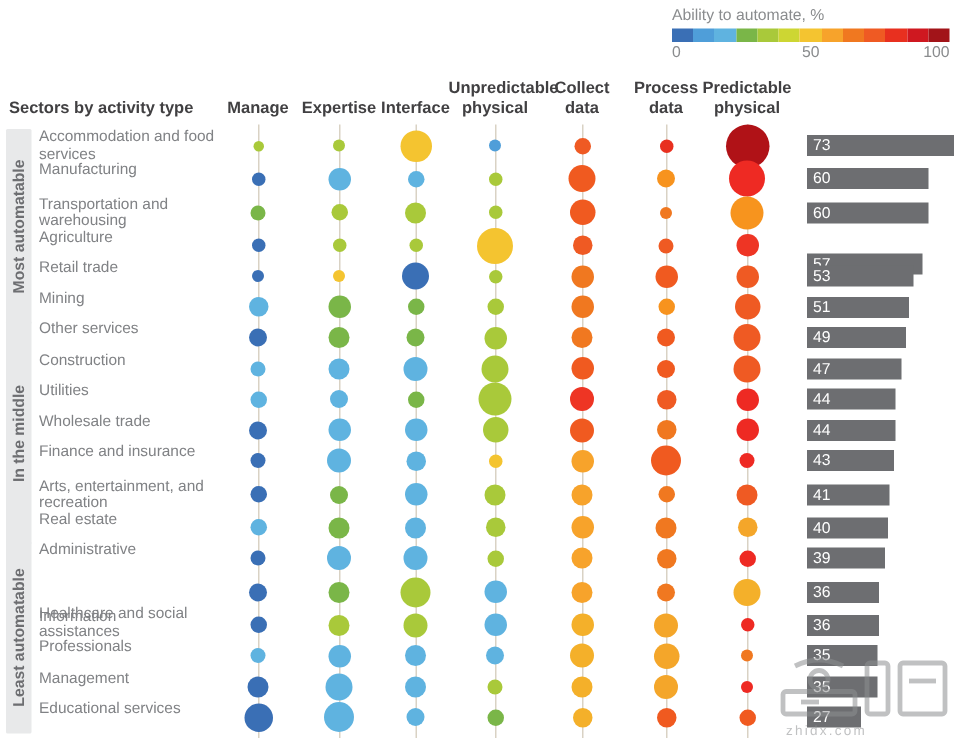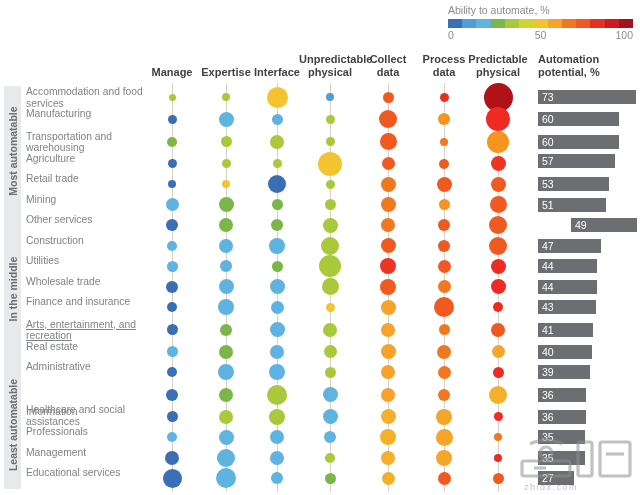--- a/index.html
+++ b/index.html
@@ -80,30 +80,30 @@
         <i style="background: rgb(207, 24, 32);"></i>
         <i style="background: rgb(162, 20, 25);"></i>
       </div>
     <div class="legend-scale-ticks">
       <span class="tick0">0</span>
       <span class="tick50">50</span>
       <span class="tick100">100</span>
     </div>
   </div>
 
+  <div class="hdr" id="hdr-sectors">Sectors by activity type</div>
   <div id="col-headers">
       <div class="hdr hdr-col" style="left: 146px; width: 52px; top: 66px;">Manage</div>
       <div class="hdr hdr-col" style="left: 198px; width: 56px; top: 66px;">Expertise</div>
       <div class="hdr hdr-col" style="left: 251px; width: 52px; top: 66px;">Interface</div>
       <div class="hdr hdr-col" style="left: 299px; width: 62px; top: 53px;">Unpredictable physical</div>
       <div class="hdr hdr-col" style="left: 364px; width: 48px; top: 53px;">Collect data</div>
       <div class="hdr hdr-col" style="left: 418px; width: 52px; top: 53px;">Process data</div>
       <div class="hdr hdr-col" style="left: 467px; width: 62px; top: 53px;">Predictable physical</div>
     </div>
-  <div class="hdr hdr-col" id="hdr-automation" style="left: 538px; width: 100px; top: 53px; text-align: left;">Automation potential, %</div>
 
   <div id="group-brackets">
       <div class="grp" style="top: 86px; height: 129.75px;">
         <span>Most automatable</span>
       </div>
       <div class="grp" style="top: 214.25px; height: 148.5px;">
         <span>In the middle</span>
       </div>
       <div class="grp" style="top: 361.25px; height: 128px;">
         <span>Least automatable</span>
@@ -115,21 +115,21 @@
       <div class="rowlabel" style="top: 108.25px;">Manufacturing</div>
       <div class="rowlabel" style="top: 130.5px;">Transportation and warehousing</div>
       <div class="rowlabel" style="top: 152.75px;">Agriculture</div>
       <div class="rowlabel" style="top: 173.25px;">Retail trade</div>
       <div class="rowlabel" style="top: 193.75px;">Mining</div>
       <div class="rowlabel" style="top: 214.25px;">Other services</div>
       <div class="rowlabel" style="top: 234.75px;">Construction</div>
       <div class="rowlabel" style="top: 255.25px;">Utilities</div>
       <div class="rowlabel" style="top: 275.75px;">Wholesale trade</div>
       <div class="rowlabel" style="top: 296.25px;">Finance and insurance</div>
-      <div class="rowlabel" style="top: 318.5px; text-decoration: underline;">Arts, entertainment, and recreation</div>
+      <div class="rowlabel" style="top: 318.5px;">Arts, entertainment, and recreation</div>
       <div class="rowlabel" style="top: 340.75px;">Real estate</div>
       <div class="rowlabel" style="top: 361.25px;">Administrative</div>
       <div class="rowlabel" style="top: 404px;">Healthcare and social assistances</div>
       <div class="rowlabel" style="top: 405.75px;">Information</div>
       <div class="rowlabel" style="top: 426.25px;">Professionals</div>
       <div class="rowlabel" style="top: 446.75px;">Management</div>
       <div class="rowlabel" style="top: 467.25px;">Educational services</div>
     </div>
 
   <div id="stems">
@@ -284,33 +284,33 @@
         <div class="barval">73</div>
       </div>
       <div class="barwrap" style="top: 112.25px; width: 81px;">
         <div class="bar" style="width: 81px;"></div>
         <div class="barval">60</div>
       </div>
       <div class="barwrap" style="top: 134.5px; width: 81px;">
         <div class="bar" style="width: 81px;"></div>
         <div class="barval">60</div>
       </div>
-      <div class="barwrap" style="top: 154px; width: 77px;">
+      <div class="barwrap" style="top: 169px; width: 77px;">
         <div class="bar" style="width: 77px;"></div>
         <div class="barval">57</div>
       </div>
       <div class="barwrap" style="top: 177.25px; width: 71px;">
         <div class="bar" style="width: 71px;"></div>
         <div class="barval">53</div>
       </div>
       <div class="barwrap" style="top: 197.75px; width: 68px;">
         <div class="bar" style="width: 68px;"></div>
         <div class="barval">51</div>
       </div>
-      <div class="barwrap" style="top: 218.25px; width: 66px; margin-left: 33px;">
+      <div class="barwrap" style="top: 218.25px; width: 66px;">
         <div class="bar" style="width: 66px;"></div>
         <div class="barval">49</div>
       </div>
       <div class="barwrap" style="top: 238.75px; width: 63px;">
         <div class="bar" style="width: 63px;"></div>
         <div class="barval">47</div>
       </div>
       <div class="barwrap" style="top: 259.25px; width: 59px;">
         <div class="bar" style="width: 59px;"></div>
         <div class="barval">44</div>

